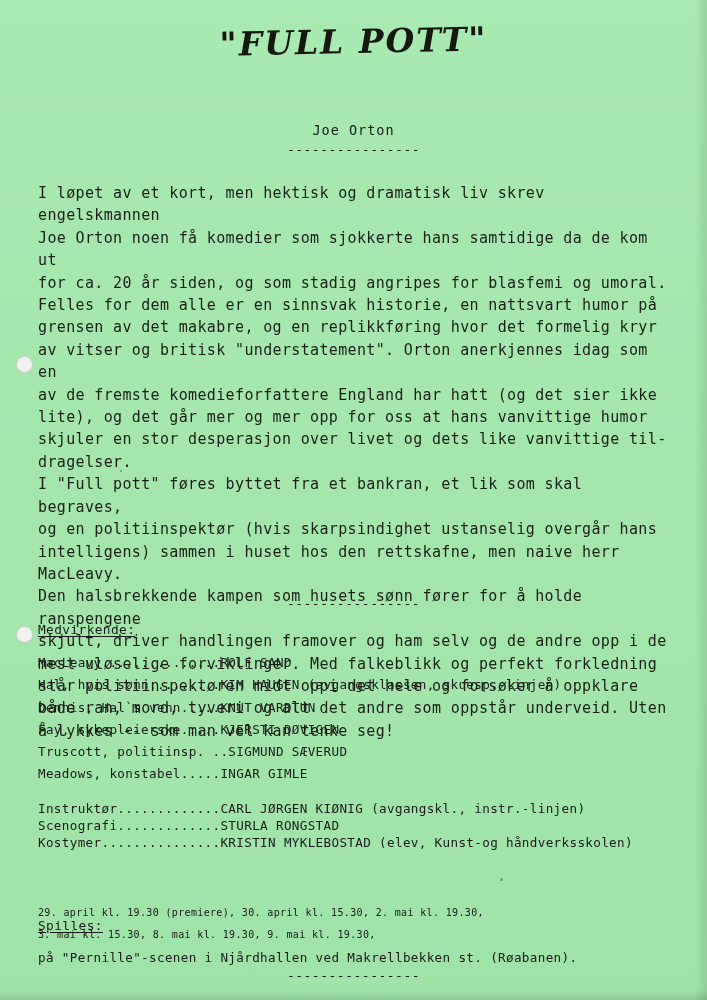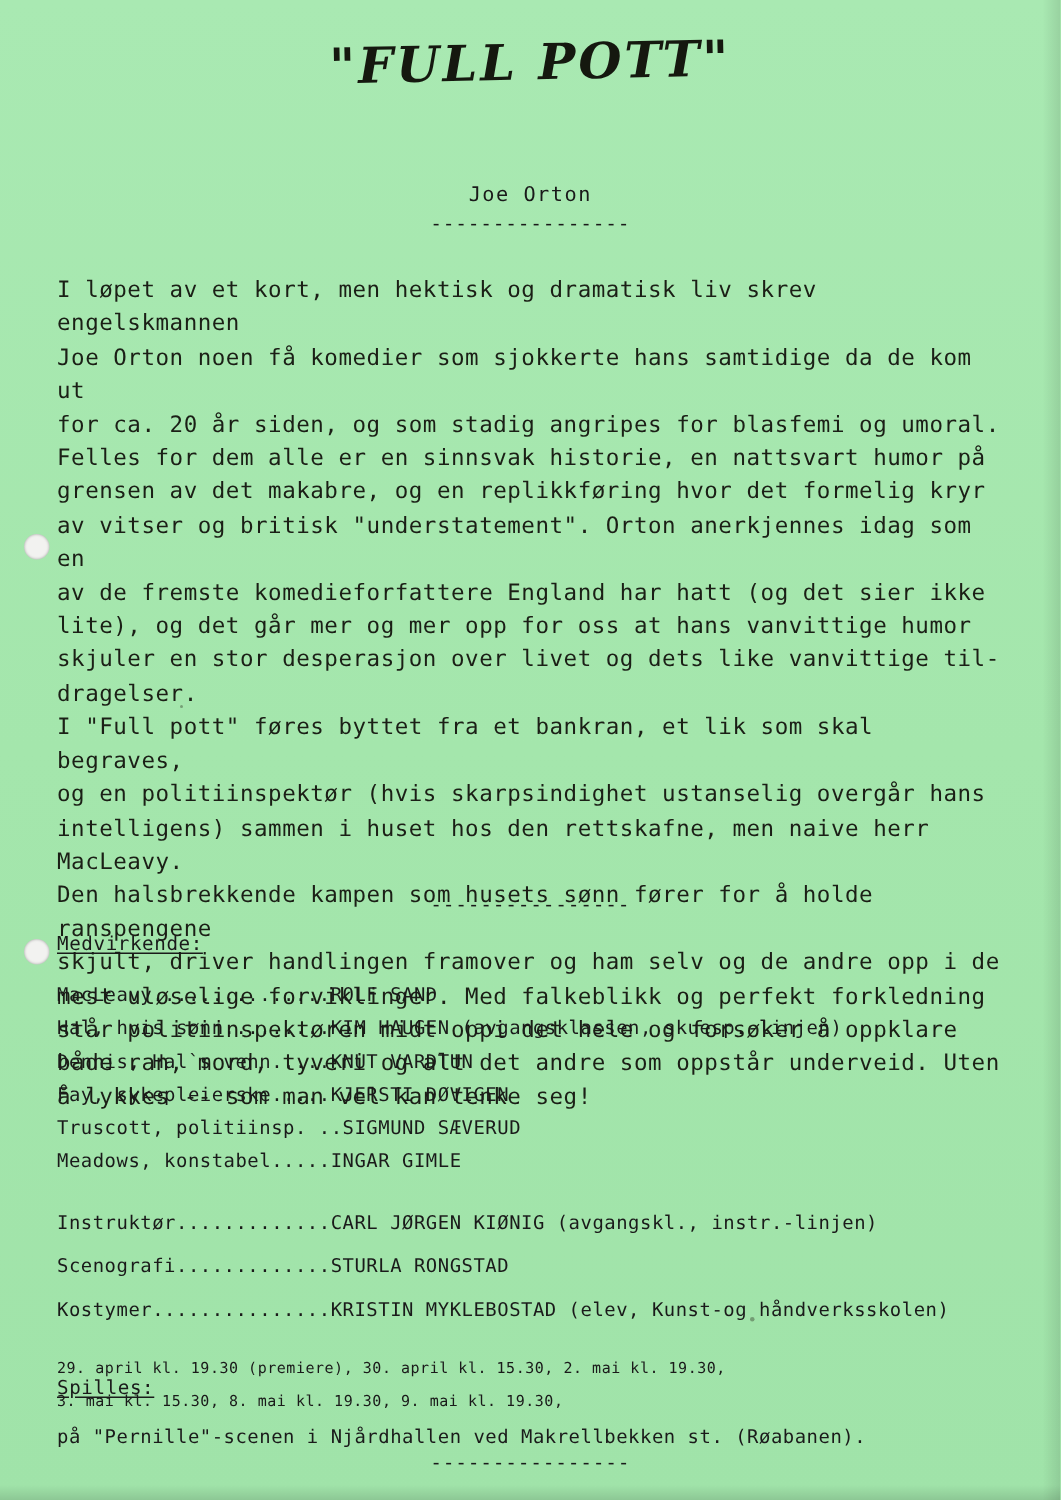--- a/index.html
+++ b/index.html
@@ -123,21 +123,21 @@
     line-height: 22.3px;
     letter-spacing: 0.35px;
     white-space: pre;
   }
   .crew-list {
     position: absolute;
     left: 38px;
     top: 800px;
     width: 670px;
     font-size: 12.6px;
-    line-height: 29px;
+    line-height: 17px;
     letter-spacing: 0.35px;
     white-space: pre;
   }
   .dates-list {
     position: absolute;
     left: 38px;
     top: 902px;
     width: 660px;
     font-size: 10px;
     line-height: 22.3px;

